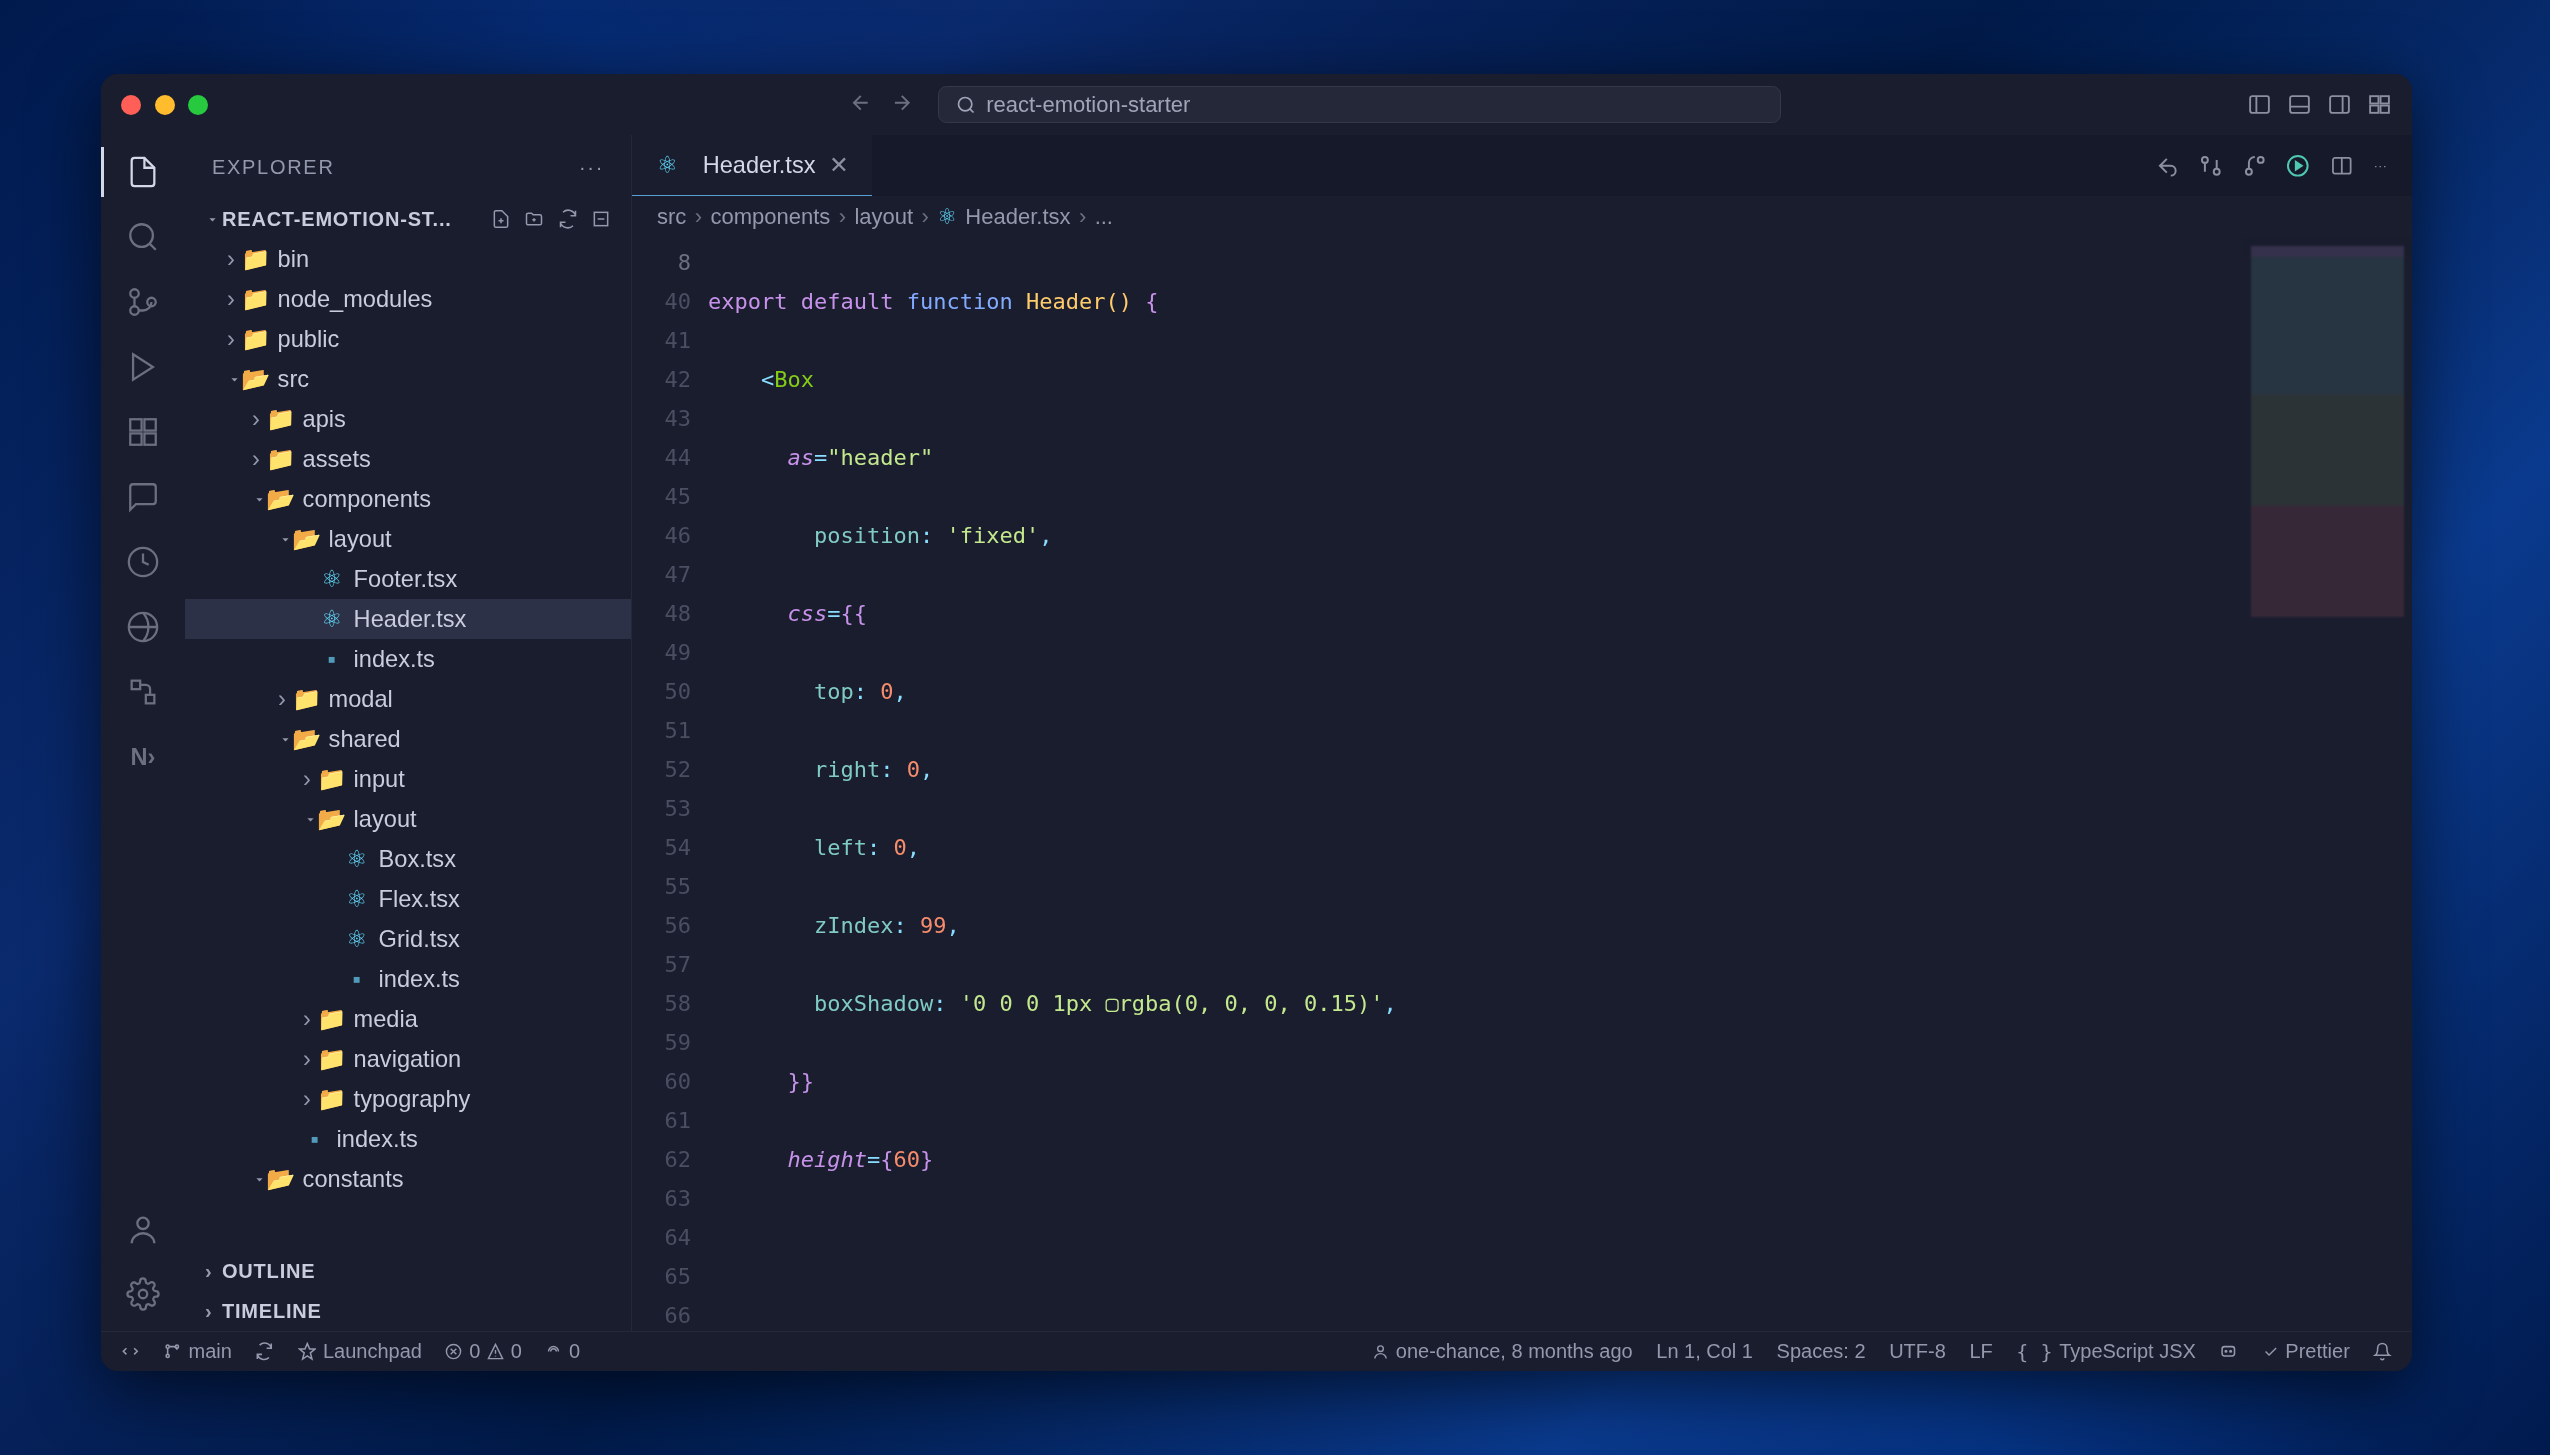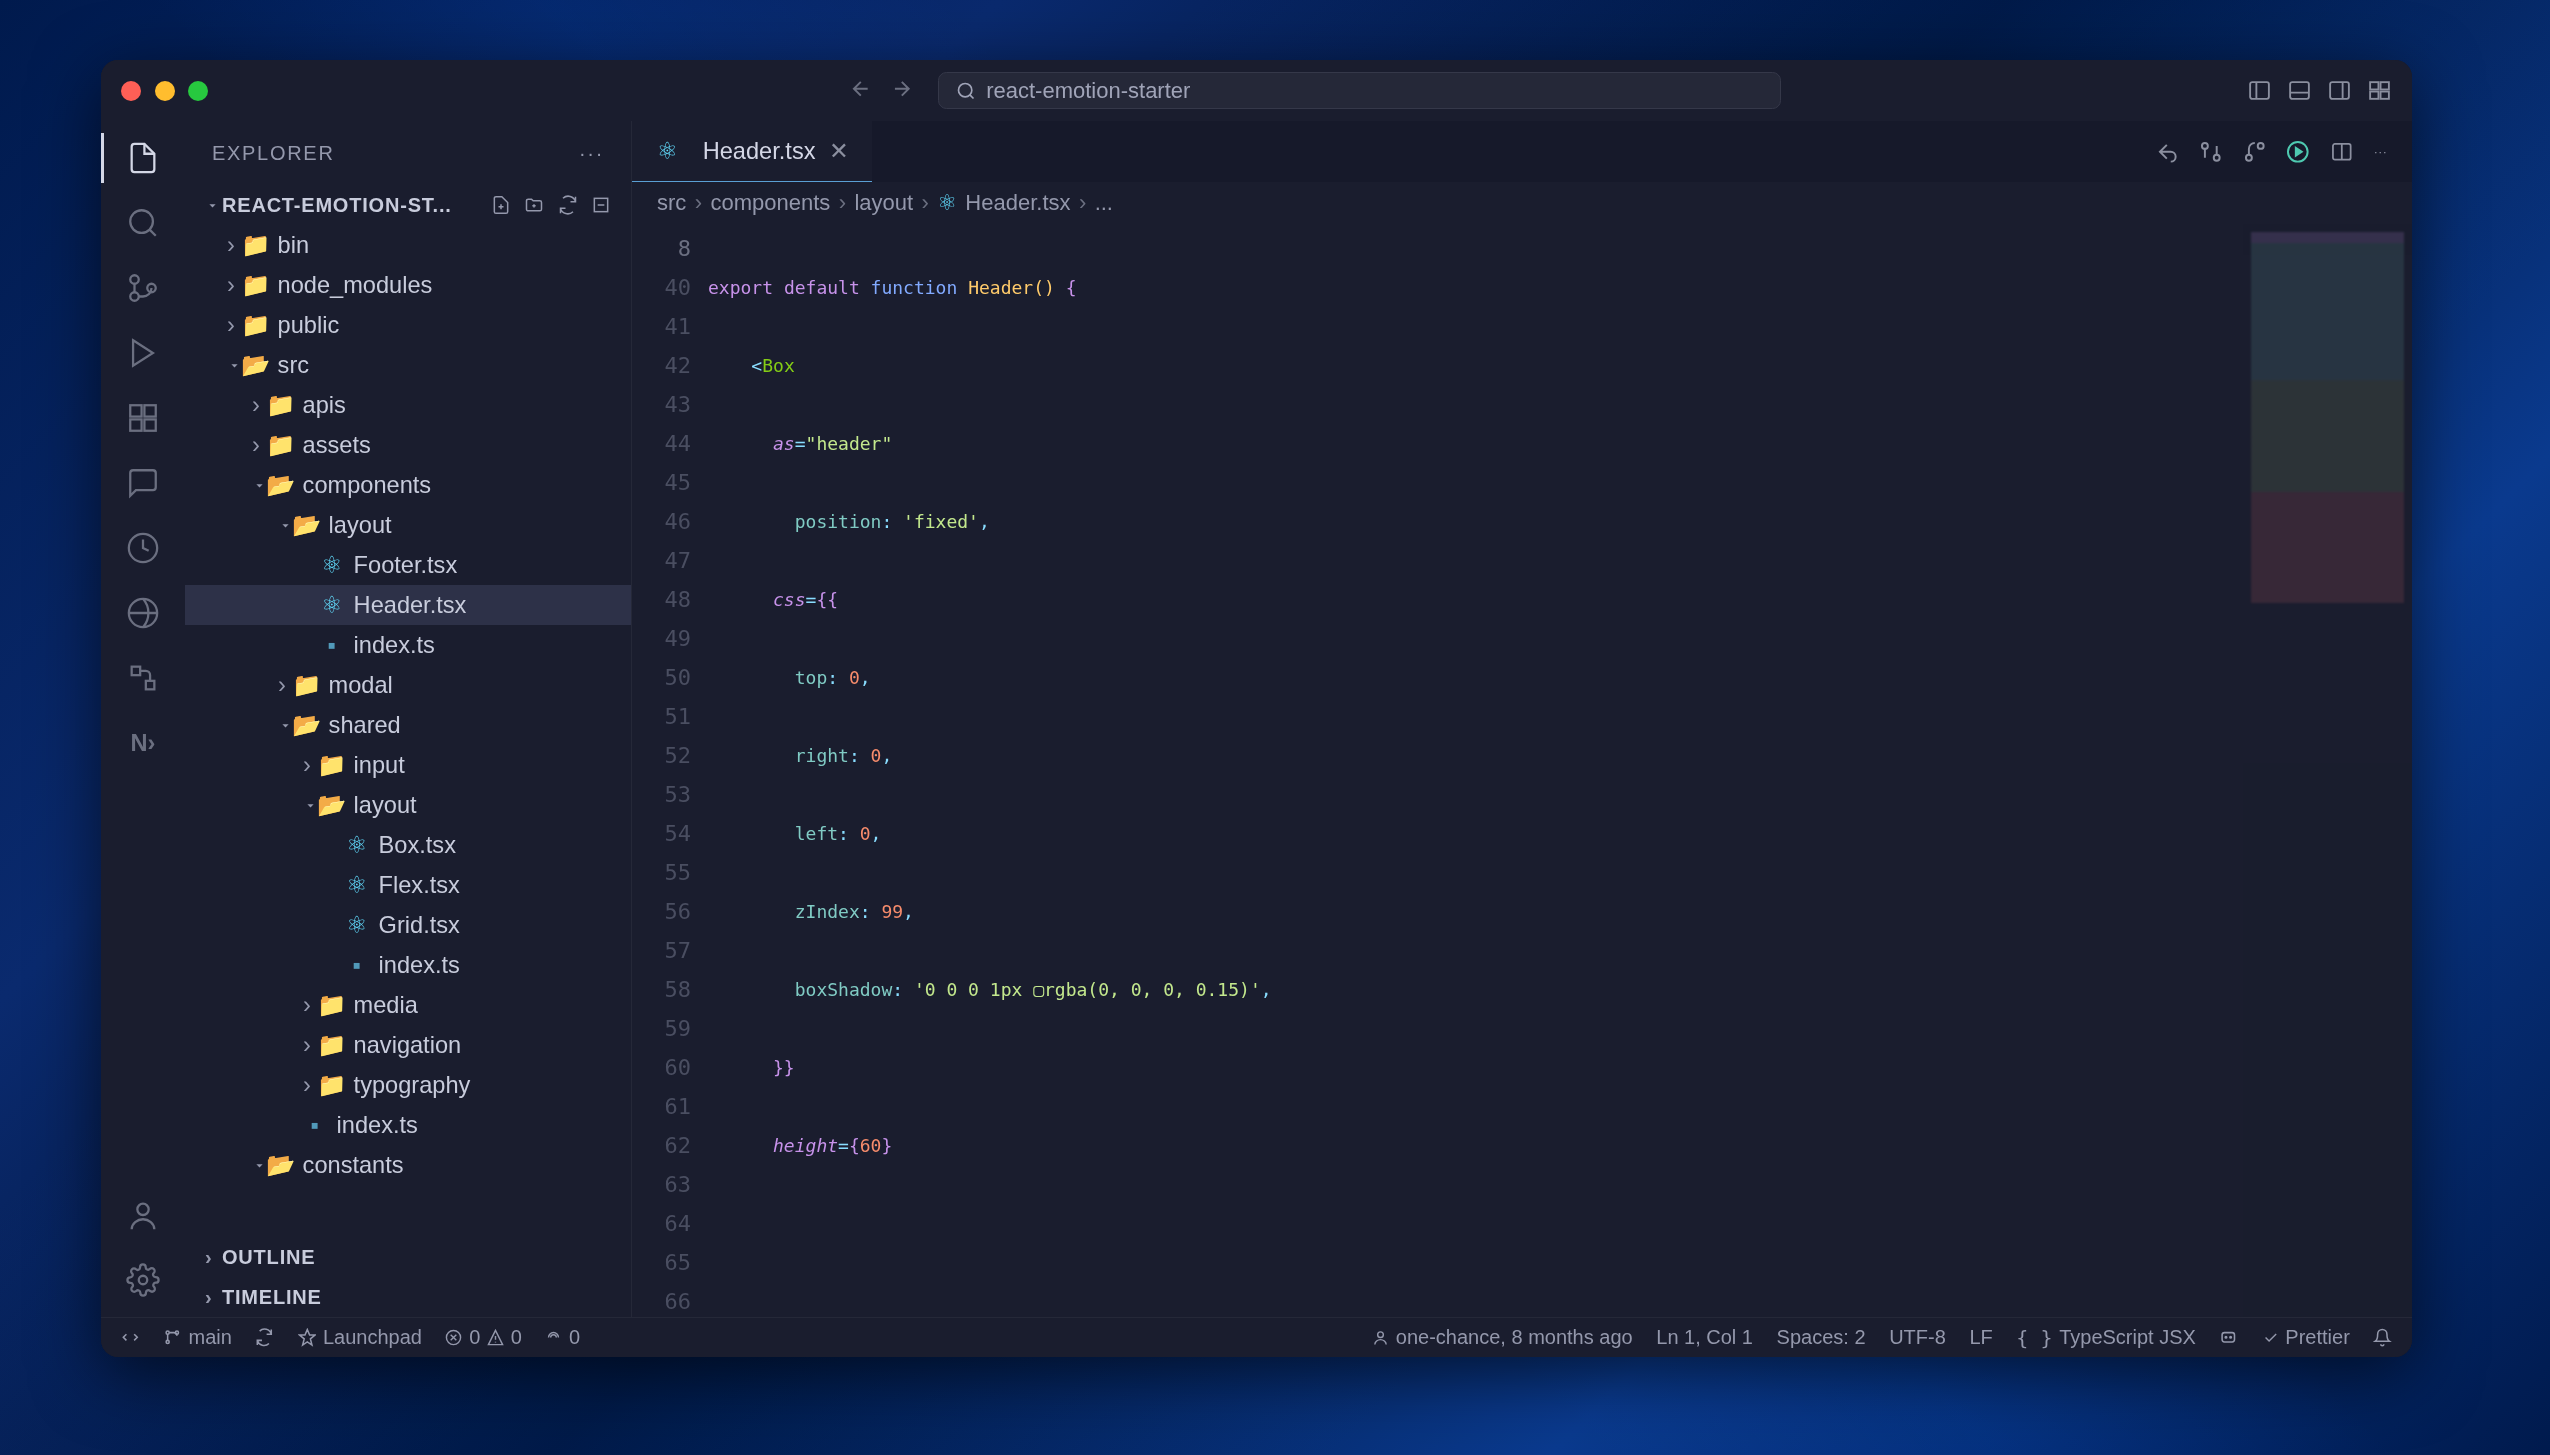--- a/index.html
+++ b/index.html
@@ -14,21 +14,21 @@
 body::before {
   content: '';
   position: absolute;
   inset: 0;
   background: 
     linear-gradient(45deg, transparent 40%, rgba(0,100,255,0.1) 50%, transparent 60%),
     linear-gradient(-45deg, transparent 30%, rgba(0,80,200,0.15) 50%, transparent 70%);
 }
 .window {
   position: absolute;
-  top: 60px;
+  top: 74px;
   left: 101px;
   width: 2311px;
   height: 1297px;
   background: #1a1d2e;
   border-radius: 17px;
   overflow: hidden;
   box-shadow: 0 17px 67px rgba(0,0,0,0.6);
   display: flex;
   flex-direction: column;
 }
@@ -183,21 +183,21 @@
   color: #4a4e61;
   font-family: 'Menlo', 'Monaco', monospace;
   font-size: 22px;
   line-height: 39px;
   padding-top: 5px;
 }
 .gutter .sticky { color: #6b6f80; }
 .code {
   flex: 1;
   font-family: 'Menlo', 'Monaco', monospace;
-  font-size: 18px;
+  font-size: 22px;
   line-height: 39px;
   color: #c8ccdc;
   padding-top: 5px;
   white-space: pre;
   overflow: hidden;
   position: relative;
 }
 .code .sticky-line { background: #1a1d2e; }
 .k-export { color: #c792ea; }
 .k-default { color: #c792ea; }

